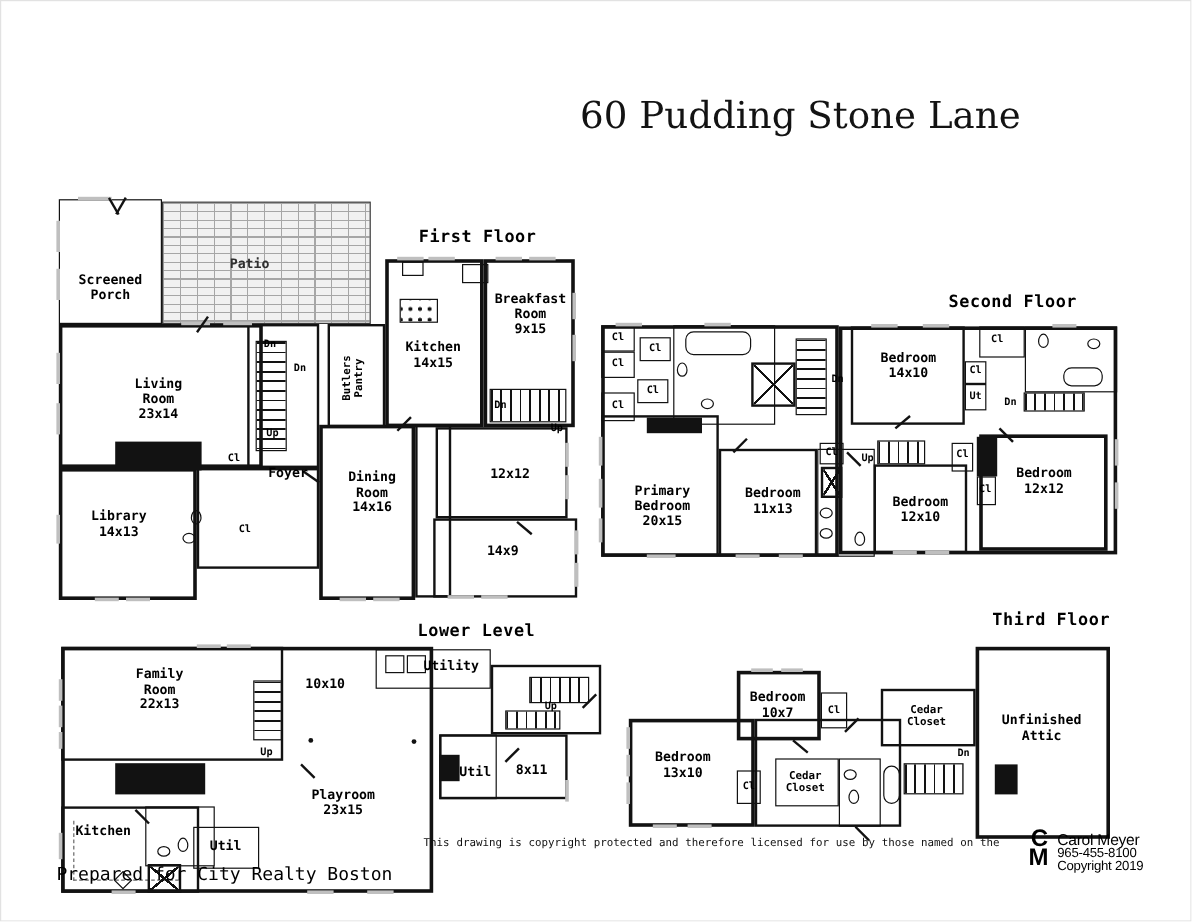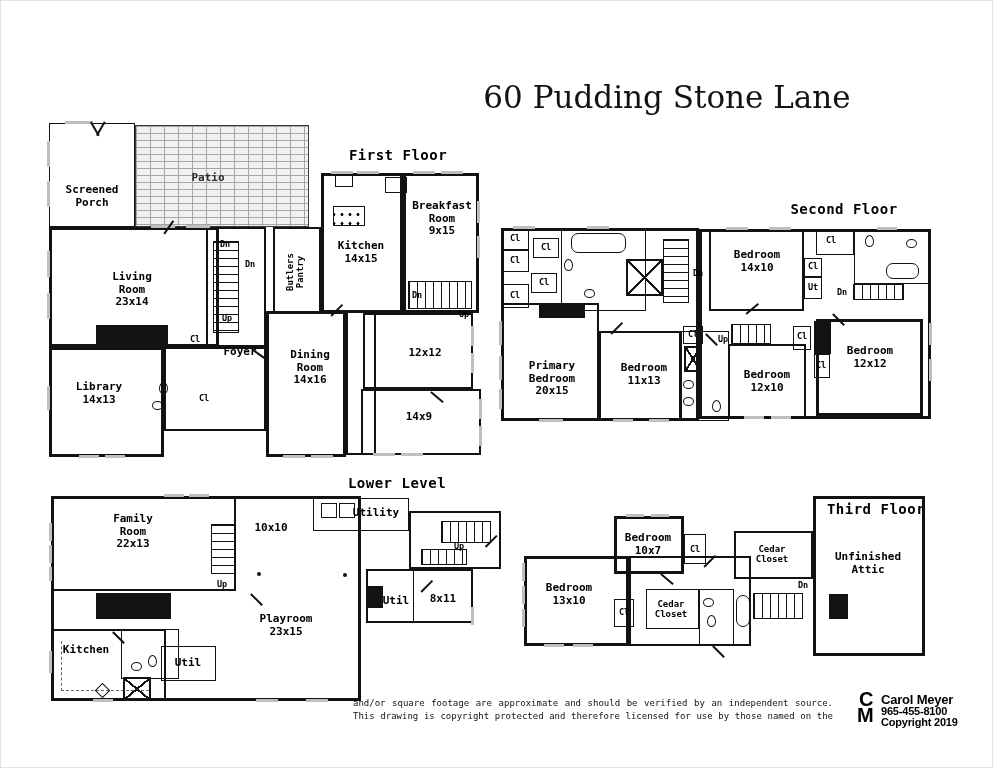--- a/index.html
+++ b/index.html
@@ -1,18 +1,18 @@
 <!DOCTYPE html>
 <html><head>
 <meta charset="utf-8">
 <style>
   html,body{margin:0;padding:0;background:#fff;}
   .page{position:relative;width:993px;height:768px;background:#fff;border:1px solid #e2e2e2;box-sizing:border-box;overflow:hidden;
         font-family:"DejaVu Sans Mono",monospace;}
-  .floor{position:absolute;inset:0;}
+  .floor{position:absolute;inset:0;margin-top:43px;}
   
   .room{position:absolute;border:2px solid #121212;box-sizing:border-box;background:transparent;}
   .outer{border-width:3px;}
   .thin{border-width:1.5px;}
   .fill{position:absolute;background:#121212;}
   .dot{position:absolute;width:4px;height:4px;background:#121212;border-radius:50%;}
   
   .win{position:absolute;background:#bfbfbf;}
   .win.h{height:3px;} .win.v{width:3px;}
   
@@ -44,21 +44,21 @@
   .lbl.rot{transform:translate(-50%,-50%) rotate(-90deg);}
   .sec-title{position:absolute;transform:translate(-50%,-50%);font:bold 14px/1 "DejaVu Sans Mono",monospace;
              letter-spacing:.5px;color:#000;white-space:nowrap;}
   .main-title{position:absolute;left:666px;top:80px;transform:translateX(-50%);text-align:center;
               font-family:"DejaVu Serif",serif;font-size:31px;line-height:1.08;color:#131313;white-space:nowrap;}
   .prepared{position:absolute;left:46px;top:720px;font:15px/1 "DejaVu Sans Mono",monospace;color:#000;letter-spacing:0;}
   .disclaimer{position:absolute;left:352px;top:696px;width:480px;font:9px/1.4 "DejaVu Sans Mono",monospace;color:#111;}
   .dline{text-align:justify;text-align-last:justify;}
   .dline.last{text-align-last:left;}
   .logo-init{position:absolute;font:bold 20px/1 "Liberation Sans",sans-serif;color:#000;}
-  .logo-txt{position:absolute;font-family:"Liberation Sans",sans-serif;font-weight:bold;color:#000;letter-spacing:-.2px;white-space:nowrap;text-align:center;}
+  .logo-txt{position:absolute;font-family:"Liberation Sans",sans-serif;font-weight:normal;color:#000;letter-spacing:-.2px;white-space:nowrap;text-align:center;}
 </style>
 </head>
 <body>
 
 <div class="page">
 
   <div class="main-title">
     <div>60 Pudding Stone Lane</div>
   </div>
 
@@ -296,21 +296,21 @@
 23x15</div>
     <div class="lbl" style="left:395px;top:600px">Util</div>
     <div class="lbl" style="left:442px;top:598px">8x11</div>
     <div class="lbl" style="left:85px;top:649px">Kitchen</div>
     <div class="lbl" style="left:187px;top:662px">Util</div>
     <div class="lbl sm" style="left:221px;top:584px">Up</div>
     <div class="lbl sm" style="left:458px;top:546px">Up</div>
   </section>
 
   <section class="floor">
-    <div class="sec-title" style="left:875px;top:508px">Third Floor</div>
+    <div class="sec-title" style="left:875px;top:473px">Third Floor</div>
 
     <div class="room outer" style="left:523px;top:555px;width:105px;height:90px"></div>
     <div class="room outer" style="left:613px;top:515px;width:70px;height:58px"></div>
     <div class="room" style="left:628px;top:555px;width:122px;height:90px"></div>
     <div class="room thin" style="left:683px;top:533px;width:22px;height:30px"></div>
     <div class="room" style="left:733px;top:530px;width:79px;height:48px"></div>
     <div class="room thin" style="left:645px;top:588px;width:53px;height:40px"></div>
     <div class="room thin" style="left:613px;top:598px;width:20px;height:28px"></div>
     <div class="room thin" style="left:698px;top:588px;width:35px;height:57px"></div>
     <div class="sink" style="left:702px;top:597px"></div>
@@ -340,23 +340,23 @@
 Closet</div>
     <div class="lbl xs" style="left:670px;top:608px">Cedar
 Closet</div>
     <div class="lbl" style="left:867px;top:563px">Unfinished
 Attic</div>
     <div class="lbl sm" style="left:694px;top:549px">Cl</div>
     <div class="lbl sm" style="left:623px;top:612px">Cl</div>
     <div class="lbl sm" style="left:802px;top:585px">Dn</div>
   </section>
 
+  <div class="prepared">Prepared for City Realty Boston</div>
 
   <div class="disclaimer">
-    <div class="dline">and/or square footage are approximate and should be verified by an independent source.</div>
     <div class="dline">This drawing is copyright protected and therefore licensed for use by those named on the</div>
   </div>
 
   <div>
     <span class="logo-init" style="left:858px;top:688px">C</span>
     <span class="logo-init" style="left:856px;top:704px">M</span>
     <span class="logo-txt" style="left:880px;top:691px;font-size:13px">Carol Meyer</span>
     <span class="logo-txt" style="left:880px;top:704px;font-size:11px">965-455-8100</span>
     <span class="logo-txt" style="left:880px;top:715px;font-size:11px">Copyright 2019</span>
   </div>

